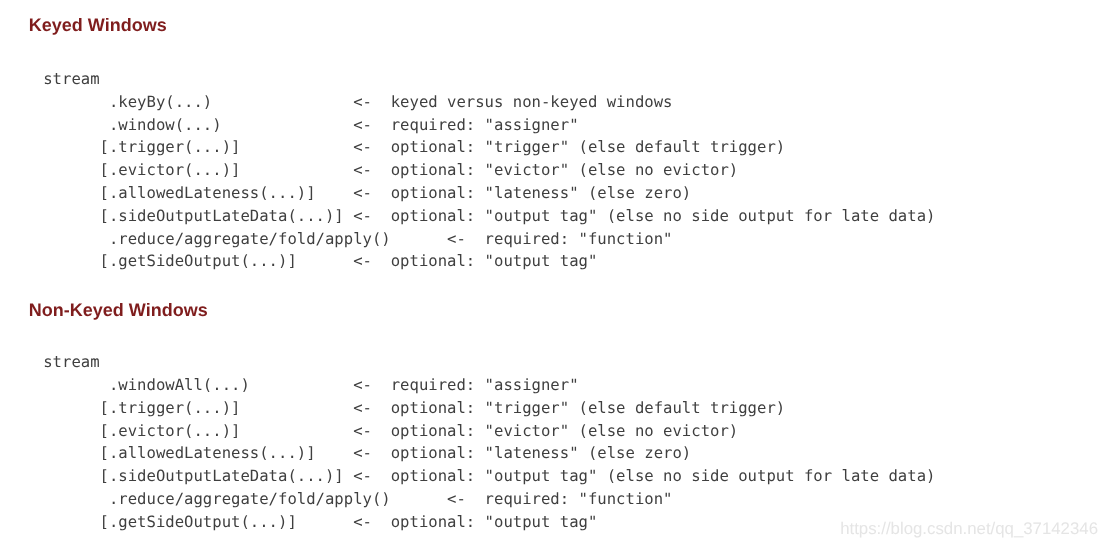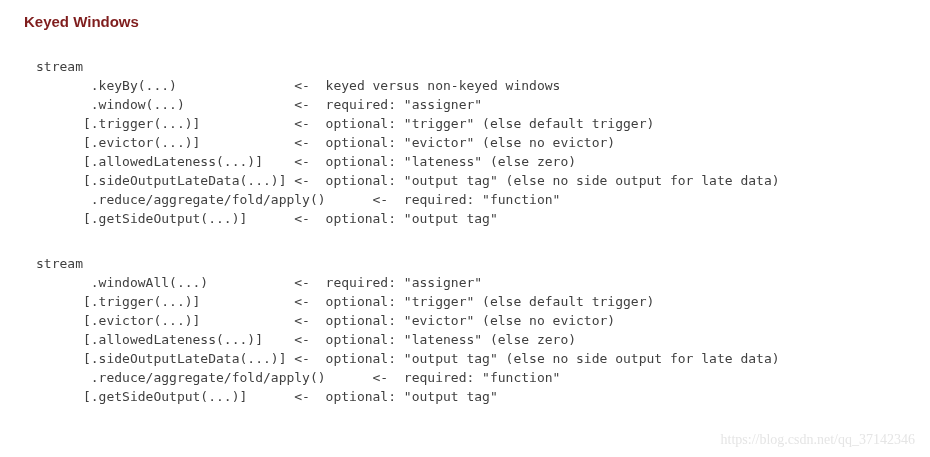--- a/index.html
+++ b/index.html
@@ -40,21 +40,21 @@
     background: #ffffff;
     border: none;
   }
   pre.code-block.second {
     margin-top: 26px;
   }
   .watermark {
     position: absolute;
     right: 15px;
     bottom: 9px;
-    font-family: Liberation Serif, serif;
+    font-family: Liberation Sans, sans-serif;
     font-size: 14px;
     color: #e5e5e5;
     user-select: none;
     pointer-events: none;
   }
 </style>
 </head>
 <body>
 
 <div class="doc">
@@ -64,20 +64,21 @@
   <pre class="code-block">stream
        .keyBy(...)               &lt;-  keyed versus non-keyed windows
        .window(...)              &lt;-  required: "assigner"
       [.trigger(...)]            &lt;-  optional: "trigger" (else default trigger)
       [.evictor(...)]            &lt;-  optional: "evictor" (else no evictor)
       [.allowedLateness(...)]    &lt;-  optional: "lateness" (else zero)
       [.sideOutputLateData(...)] &lt;-  optional: "output tag" (else no side output for late data)
        .reduce/aggregate/fold/apply()      &lt;-  required: "function"
       [.getSideOutput(...)]      &lt;-  optional: "output tag"</pre>
 
+  <h4 class="section-heading second">Non-Keyed Windows</h4>
 
   <pre class="code-block second">stream
        .windowAll(...)           &lt;-  required: "assigner"
       [.trigger(...)]            &lt;-  optional: "trigger" (else default trigger)
       [.evictor(...)]            &lt;-  optional: "evictor" (else no evictor)
       [.allowedLateness(...)]    &lt;-  optional: "lateness" (else zero)
       [.sideOutputLateData(...)] &lt;-  optional: "output tag" (else no side output for late data)
        .reduce/aggregate/fold/apply()      &lt;-  required: "function"
       [.getSideOutput(...)]      &lt;-  optional: "output tag"</pre>
 

